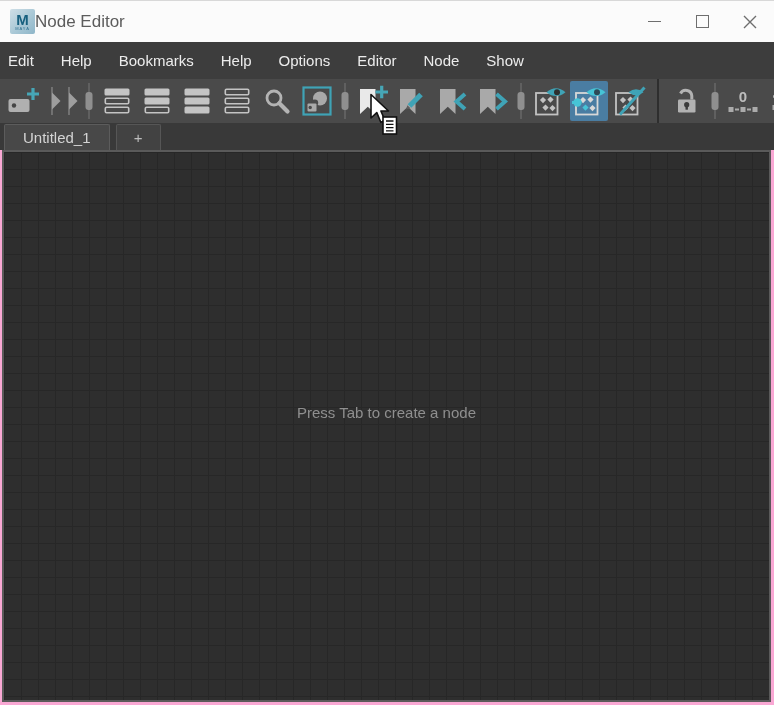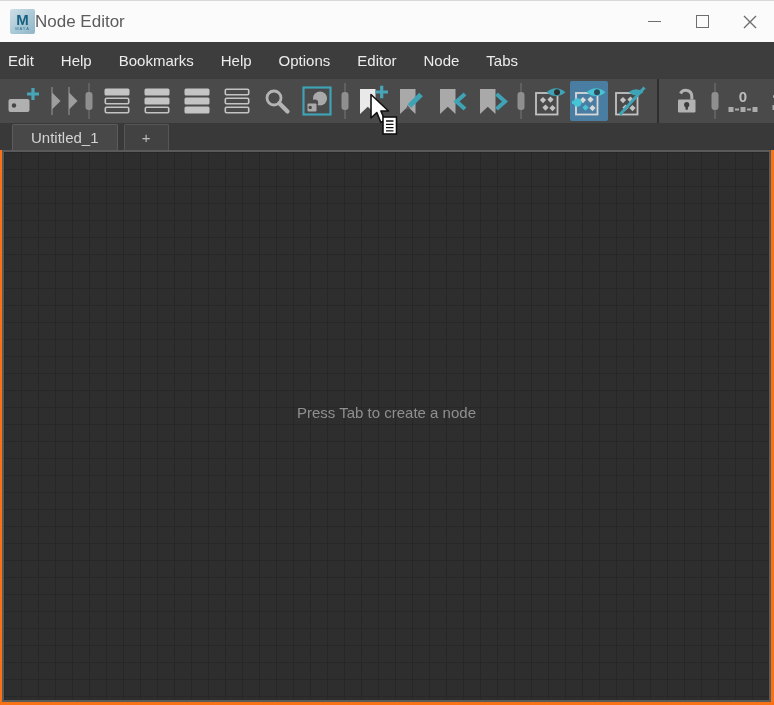--- a/index.html
+++ b/index.html
@@ -31,29 +31,29 @@
   .tb.narrow{width:15px}
   .tb.active{background:#4a7da2;border-radius:2px}
   .tb-col{display:flex;flex-direction:column;align-items:center;gap:2px}
   .zero-label{font-size:15px;font-weight:bold;color:#bcbcbc;line-height:14px}
   .sep-slot{width:12px;height:40px;display:flex;align-items:center;justify-content:center;flex:none;margin:0 3px}
   .dark-divider{width:2px;height:44px;background:#2e2e2e;flex:none;margin:0 9px}
   .ml4{margin-left:4px}.ml6{margin-left:6px}.ml2{margin-left:2px}
 
   
   .tabbar{height:27px;background:#393939;display:flex;align-items:flex-end}
-  .tab{height:26px;display:flex;align-items:center;padding:0 18px;margin-left:12px;
+  .tab{height:26px;display:flex;align-items:center;padding:0 18px;margin-left:4px;
     background:#484848;border:1px solid #5c5c5c;border-bottom:none;
     border-radius:2px 2px 0 0;color:#d4d4d4;font-size:15px}
   .tab-add{height:26px;width:45px;display:flex;align-items:center;justify-content:center;
     margin-left:6px;background:#424242;border:1px solid #565656;border-bottom:none;
     border-radius:2px 2px 0 0;color:#bdbdbd;font-size:15px}
 
   
-  .canvas-wrap{height:555px;background:#f97316;padding:0 3px 3px 2px}
+  .canvas-wrap{height:555px;background:#f9a8d4;padding:0 3px 3px 2px}
   .canvas{width:100%;height:100%;position:relative;border:2px solid #5a5a5a;
     background-color:#2e2e2e;
     background-image:linear-gradient(to right,#272727 1px,transparent 1px),
                      linear-gradient(to bottom,#272727 1px,transparent 1px);
     background-size:17px 17px}
   .hint{position:absolute;top:252px;left:0;right:0;text-align:center;
     color:#8f8f8f;font-size:15px}
 
   
   .cursor{position:absolute;left:368px;top:93px;z-index:50;pointer-events:none}
@@ -83,21 +83,21 @@
 </div>
 
 <div class="menubar">
   <span class="menu-item">Edit</span>
   <span class="menu-item">Help</span>
   <span class="menu-item">Bookmarks</span>
   <span class="menu-item">Help</span>
   <span class="menu-item">Options</span>
   <span class="menu-item">Editor</span>
   <span class="menu-item">Node</span>
-  <span class="menu-item">Tabs</span>
+  <span class="menu-item">Show</span>
 </div>
 
 <div class="toolbar">
 
   <div class="tb ml4">
     <svg width="32" height="30" viewBox="0 0 32 30">
       <rect x="1.5" y="13" width="21" height="13" rx="2" fill="#b0b0b0"></rect>
       <circle cx="7" cy="19.5" r="2.2" fill="#454545"></circle>
       <path d="M20 8 H32 M26 2 V14" stroke="#46a6b6" stroke-width="3.2"></path>
     </svg>

